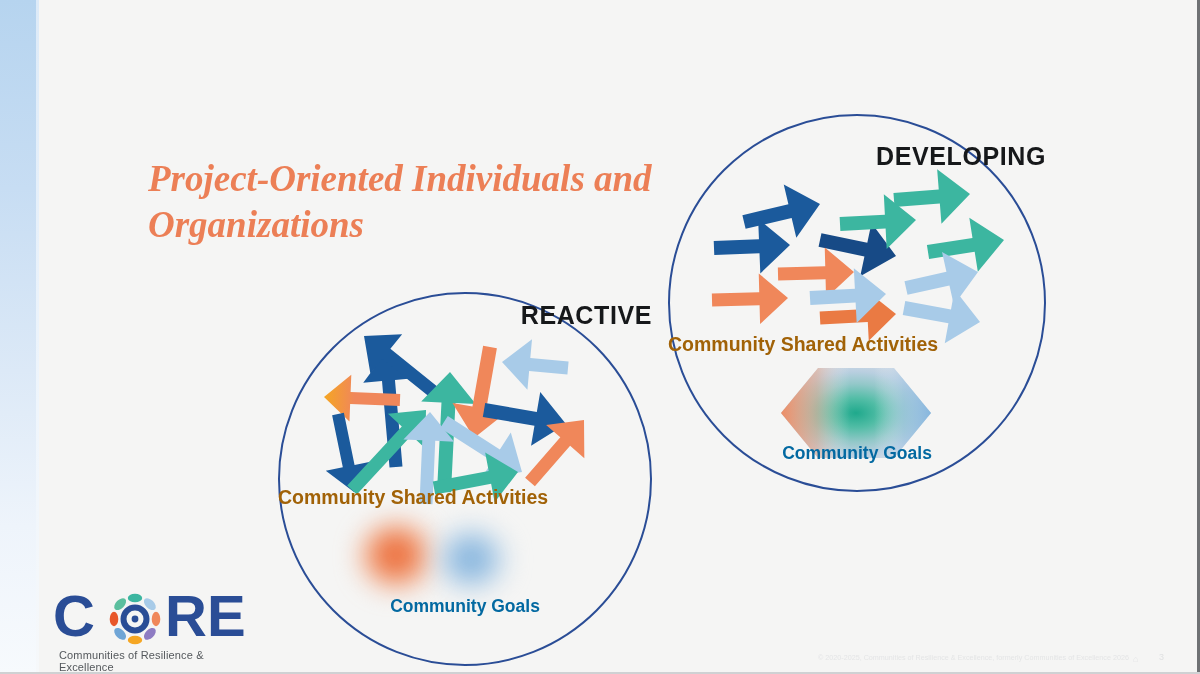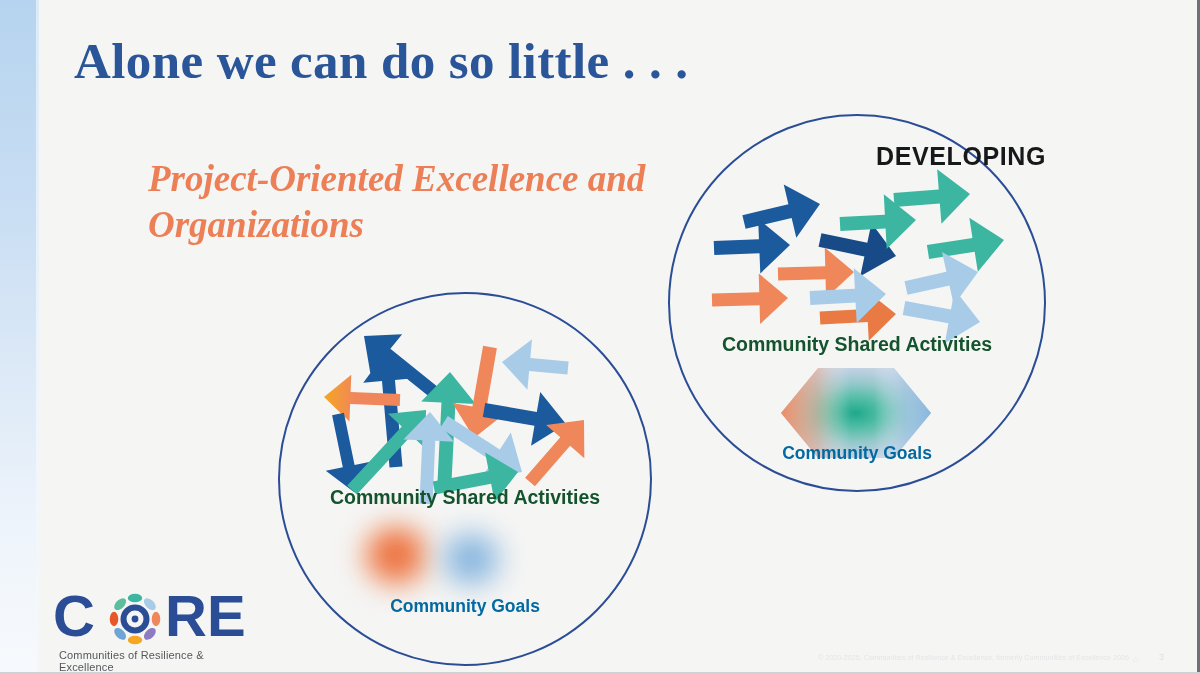--- a/index.html
+++ b/index.html
@@ -93,24 +93,24 @@
     font-size: 25px;
     letter-spacing: 0.6px;
     color: #16181a;
   }
   #reactive-title { top: 9px; }
   #developing-title { top: 28px; }
 
   .activities-label {
     position: absolute;
     width: 100%;
-    text-align: center;
+    text-align: left;
     font-weight: bold;
     font-size: 19.5px;
-    color: #14532d;
+    color: #a16207;
   }
   #reactive-activities { top: 194px; }
   #developing-activities { top: 219px; }
 
   .goals-label {
     position: absolute;
     width: 100%;
     text-align: center;
     font-weight: bold;
     font-size: 17.5px;
@@ -198,22 +198,21 @@
   }
 </style>
 </head>
 <body>
 
 <div id="slide">
 
   <div id="left-strip"></div>
   <div id="left-strip-edge"></div>
 
-  <div id="title">Alone we can do so little . . .</div>
-  <div id="subtitle">Project-Oriented Excellence and Organizations</div>
+  <div id="subtitle">Project-Oriented Individuals and Organizations</div>
 
   <div class="circle-group" id="reactive-group">
     <div class="circle-outline" id="reactive-circle"></div>
 
     <svg class="arrow-svg" id="reactive-arrows" width="374" height="374">
         <g transform="translate(118,175) rotate(-94.96974072811031)">
           <polygon points="0,-6.5 86.83396380615196,-6.5 86.83396380615196,-25.349999999999998 115.43396380615195,0 86.83396380615196,25.349999999999998 86.83396380615196,6.5 0,6.5" fill="#1b5a9c"></polygon>
         </g>
         <g transform="translate(162,105) rotate(-141.2483716650382)">
           <polygon points="0,-6.5 68.85255255764213,-6.5 68.85255255764213,-25.349999999999998 97.45255255764212,0 68.85255255764213,25.349999999999998 68.85255255764213,6.5 0,6.5" fill="#1b5a9c"></polygon>
@@ -252,20 +251,21 @@
           <polygon points="0,-7 61.84987857520375,-7 61.84987857520375,-27.3 92.64987857520376,0 61.84987857520375,27.3 61.84987857520375,7 0,7" fill="#a8cbe8"></polygon>
         </g>
         <g transform="translate(156,196) rotate(-10.784297867562598)">
           <polygon points="0,-6.5 56.91023330572779,-6.5 56.91023330572779,-25.349999999999998 85.5102333057278,0 56.91023330572779,25.349999999999998 56.91023330572779,6.5 0,6.5" fill="#3cb6a0"></polygon>
         </g>
         <g transform="translate(252,190) rotate(-48.94518622903757)">
           <polygon points="0,-6.5 53.61921916437786,-6.5 53.61921916437786,-25.349999999999998 82.21921916437786,0 53.61921916437786,25.349999999999998 53.61921916437786,6.5 0,6.5" fill="#f0875a"></polygon>
         </g>
       </svg>
 
+    <div class="circle-title" id="reactive-title">REACTIVE</div>
     <div class="activities-label" id="reactive-activities">Community Shared Activities</div>
 
     <div id="reactive-blobs">
       <div class="blob" id="blob-orange"></div>
       <div class="blob" id="blob-blue"></div>
     </div>
 
     <div class="goals-label" id="reactive-goals">Community Goals</div>
   </div>
 

